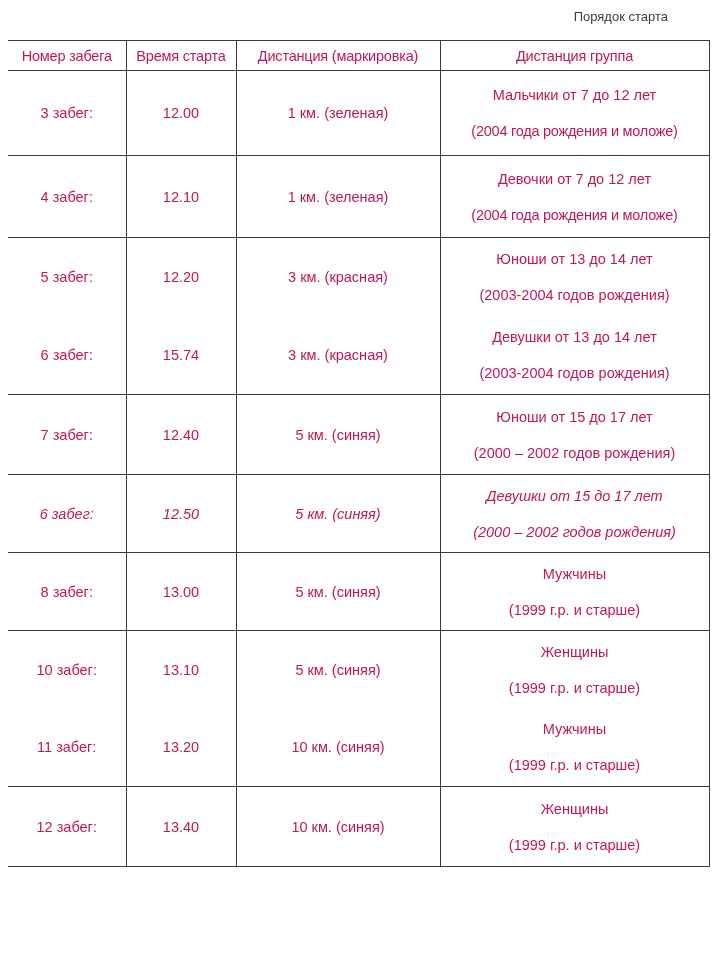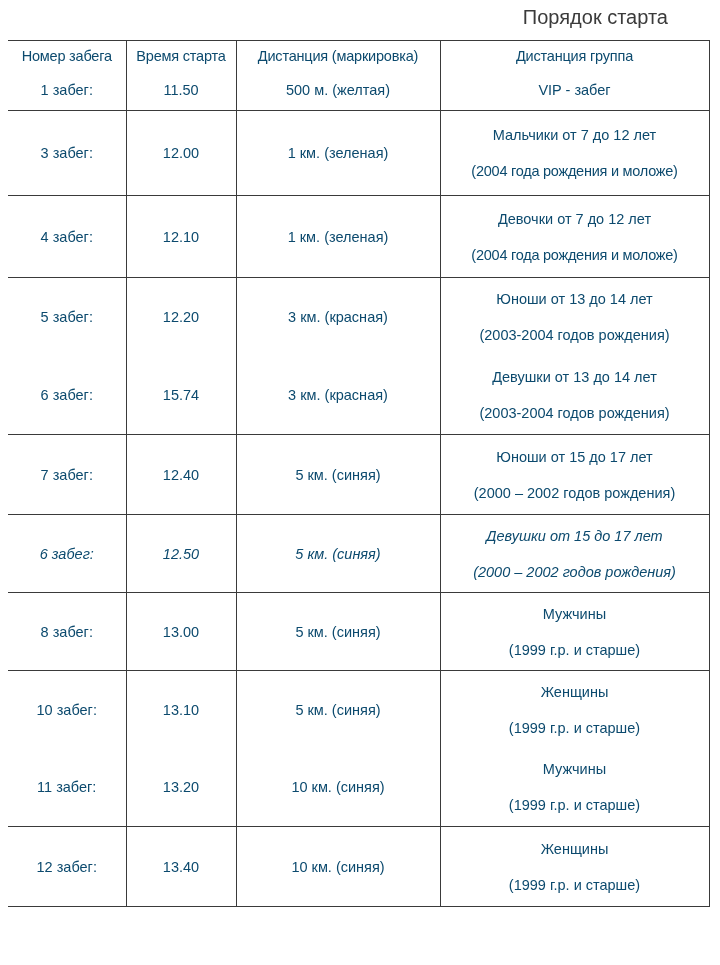--- a/index.html
+++ b/index.html
@@ -22,40 +22,40 @@
     box-sizing: border-box;
   }
 
   
   .doc-title {
     position: absolute;
     top: 6px;
     left: 0;
     width: 668px;
     text-align: right;
-    font-size: 20px;
+    font-size: 13px;
     line-height: 22px;
     color: #3b3b3b;
     white-space: nowrap;
   }
 
   
   .table-wrap {
     position: absolute;
     top: 40px;
     left: 8px;
     width: 701px;
   }
 
   table.schedule {
     border-collapse: collapse;
     table-layout: fixed;
     width: 701px;
     font-size: 14.5px;
-    color: #0c4a6e;
+    color: #be185d;
   }
 
   table.schedule col.c-num   { width: 118px; }
   table.schedule col.c-time  { width: 110px; }
   table.schedule col.c-dist  { width: 204px; }
   table.schedule col.c-group { width: 269px; }
 
   table.schedule td,
   table.schedule th {
     border: 0;
@@ -143,34 +143,20 @@
         <tr class="head-row r-head">
           <th class="cell-head">Номер забега</th>
           <th class="cell-head">Время старта</th>
           <th class="cell-head">Дистанция (маркировка)</th>
           <th class="cell-head">Дистанция группа</th>
         </tr>
       </thead>
 
       <tbody>
 
-        <tr class="r-1">
-          <td>
-              <span class="cell-line">1 забег:</span>
-            </td>
-          <td>
-              <span class="cell-line">11.50</span>
-            </td>
-          <td>
-              <span class="cell-line">500 м. (желтая)</span>
-            </td>
-          <td class="group-cell">
-            <span class="cell-line">VIP - забег</span>
-          </td>
-        </tr>
 
 
         <tr class="sep-above r-3">
           <td>
               <span class="cell-line">3 забег:</span>
             </td>
           <td>
               <span class="cell-line">12.00</span>
             </td>
           <td>

